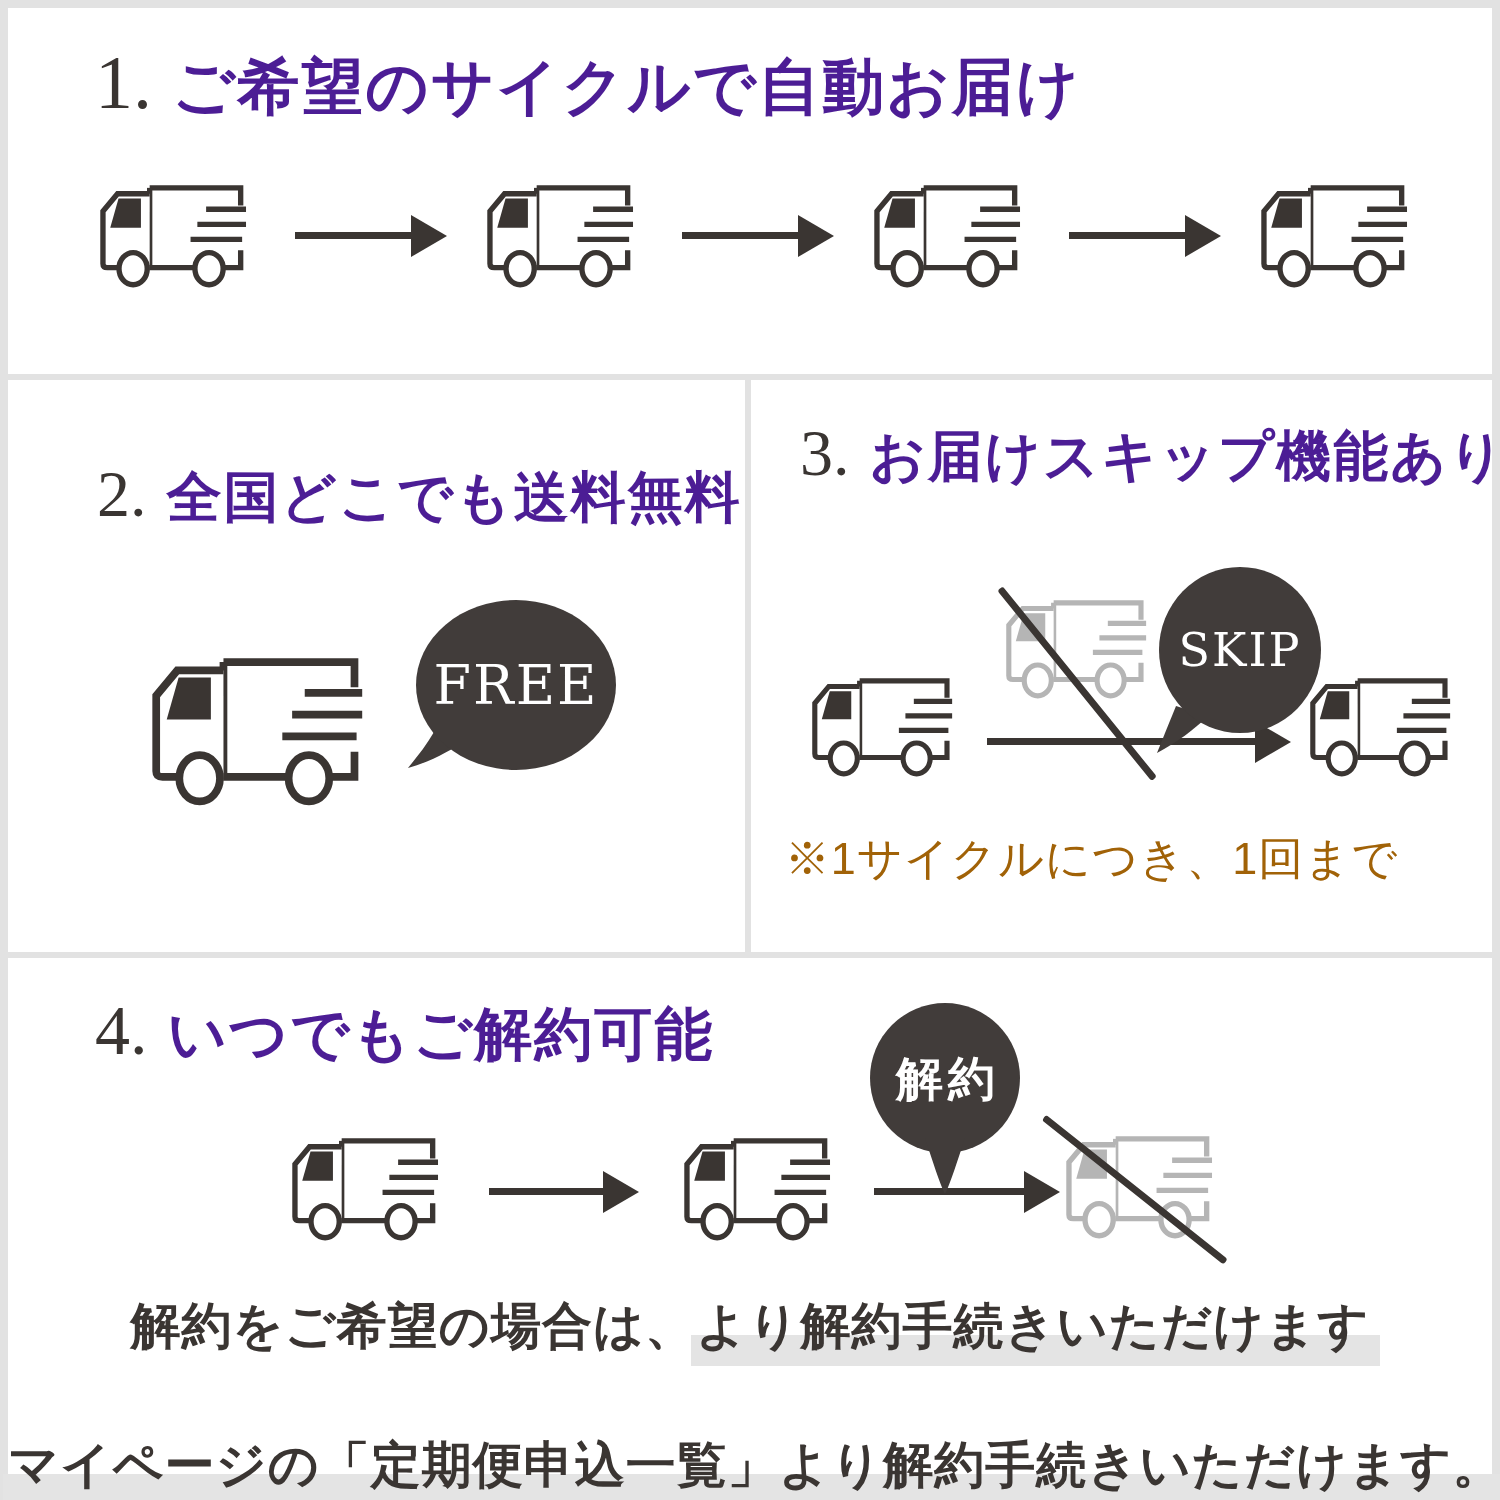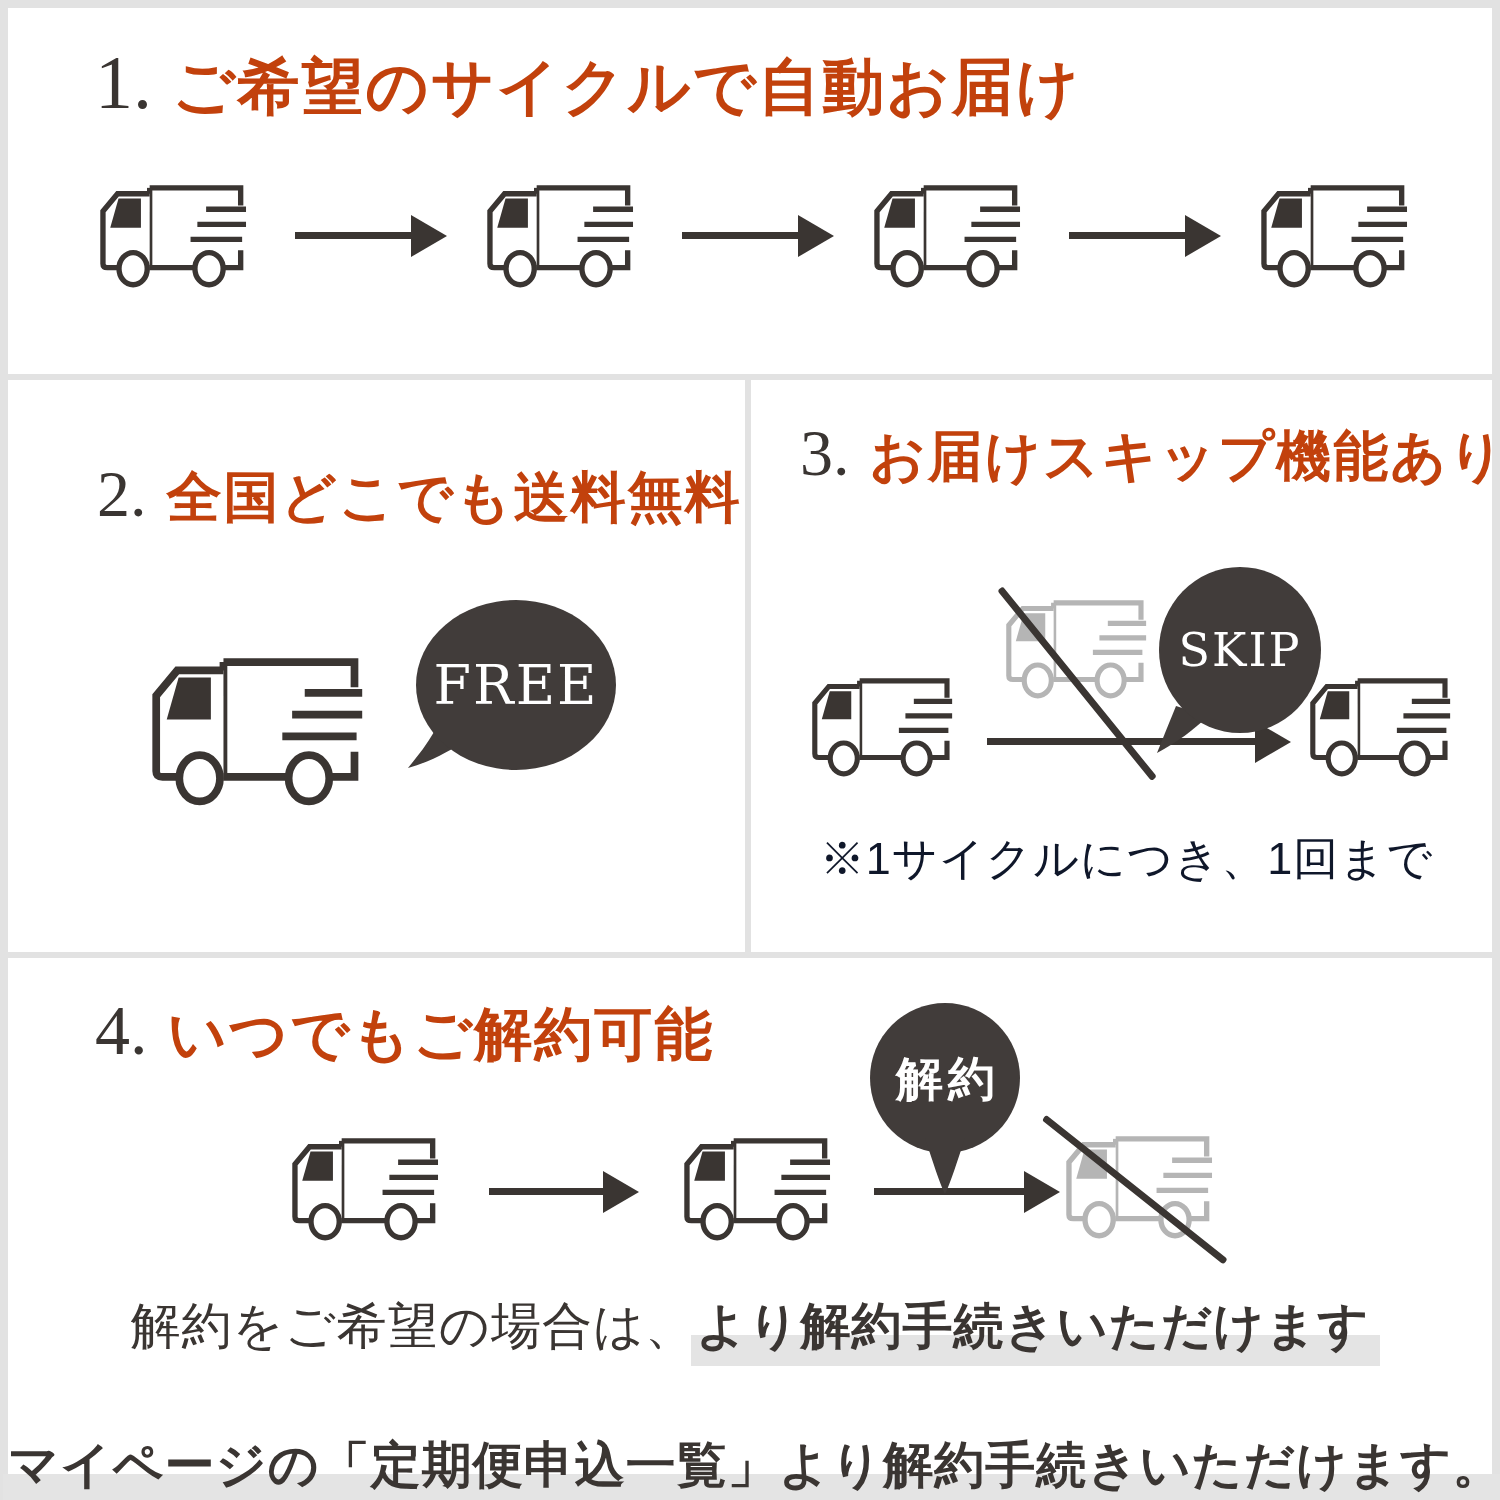--- a/index.html
+++ b/index.html
@@ -13,21 +13,21 @@
   #panel-1 { left:8px; top:8px;    width:1484px; height:366px; }
   #panel-2 { left:8px; top:380px;  width:737px;  height:572px; }
   #panel-3 { left:751px; top:380px; width:741px; height:572px; }
   #panel-4 { left:8px; top:958px;  width:1484px; height:534px; }
 
   .heading { position:absolute; display:flex; align-items:baseline; white-space:nowrap; }
   .heading .num {
     font-family:"Liberation Serif", serif; font-weight:400;
     color:#3a3532; margin-right:20px; line-height:1;
   }
-  .heading .ttl { font-weight:700; letter-spacing:2px; line-height:1.2; color:#c2410c; }
+  .heading .ttl { font-weight:700; letter-spacing:2px; line-height:1.2; color:#4c1d95; }
   #heading-1 { left:95px;  top:44px;  }
   #heading-1 .num { font-size:76px; }
   #heading-1 .ttl { font-size:62px; }
   #heading-2 { left:97px;  top:420px; }
   #heading-2 .num { font-size:66px; }
   #heading-2 .ttl { font-size:55px;margin-top:44px; }
   #heading-3 { left:800px; top:420px; }
   #heading-3 .num { font-size:66px; }
   #heading-3 .ttl { font-size:55px; }
   #heading-4 { left:95px;  top:996px; }
@@ -49,27 +49,27 @@
   .bubble-svg { position:absolute; }
   .bubble-badge-latin {
     font-family:"DejaVu Serif", serif; fill:#ffffff; letter-spacing:2px;
   }
   .bubble-badge-jp {
     font-family:"Liberation Sans", sans-serif; font-weight:700; fill:#ffffff; letter-spacing:5px;
   }
 
   .note-text {
     position:absolute; left:751px; top:836px; width:681px;
-    text-align:center; font-size:45px; color:#0f172a; letter-spacing:1px; line-height:1;padding-left:35px;
+    text-align:center; font-size:45px; color:#a16207; letter-spacing:1px; line-height:1;
   }
 
   .caption-line { position:absolute; left:8px; width:1484px; text-align:center; line-height:1; white-space:nowrap; }
   #caption-line-1 { top:1301px; font-size:50px; }
   #caption-line-2 { top:1440px; font-size:50px; font-weight:700; }
-  .cap-normal { font-weight:400; letter-spacing:1px;margin-top:20px; }
+  .cap-normal { font-weight:700; letter-spacing:1px;margin-top:20px; }
   .cap-em { font-weight:700; letter-spacing:1px; }
   .hl {
     background-image:linear-gradient(to bottom, transparent 54%, #e4e4e4 54%);
     padding-bottom:12px; margin-bottom:-12px;
     padding-right:10px; margin-right:-10px;
     padding-left:5px; margin-left:-5px;
   }
 </style>
 </head>
 <body>

